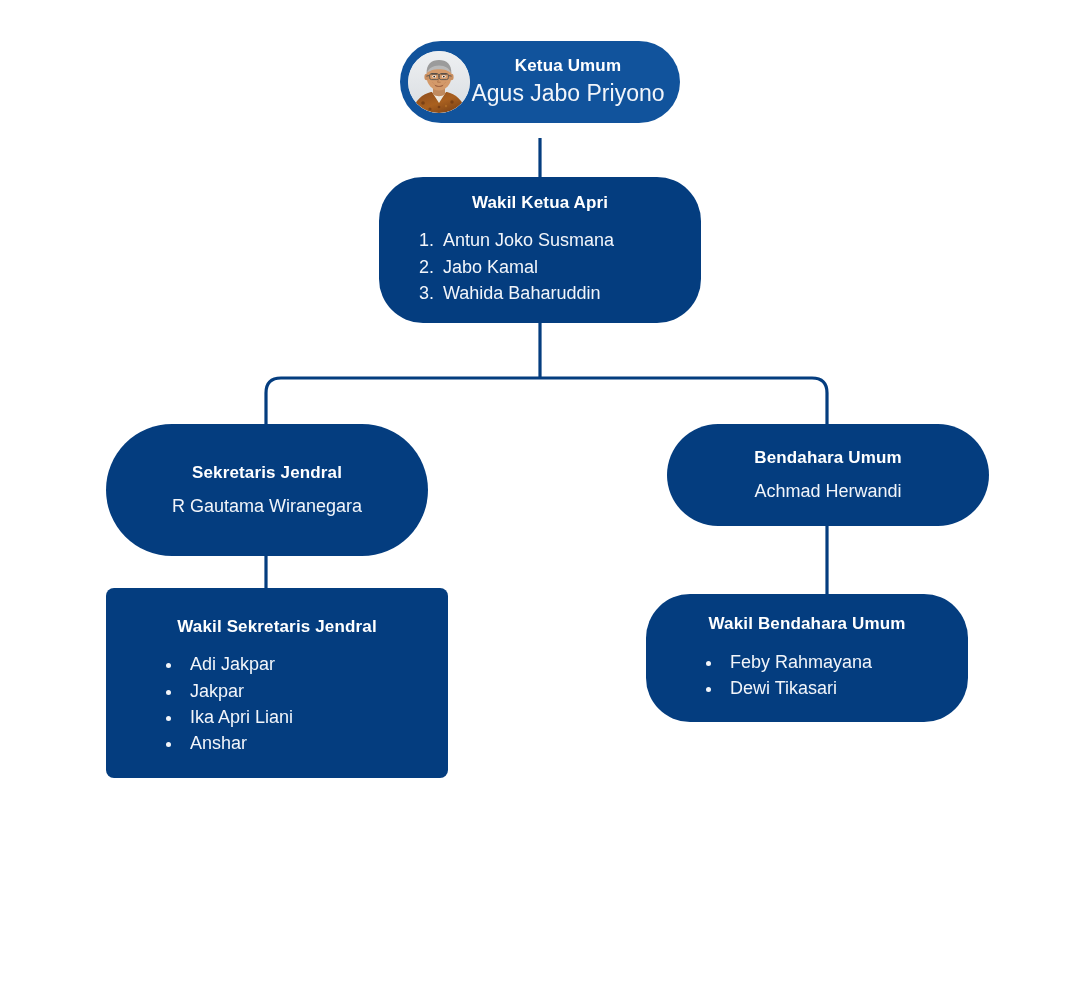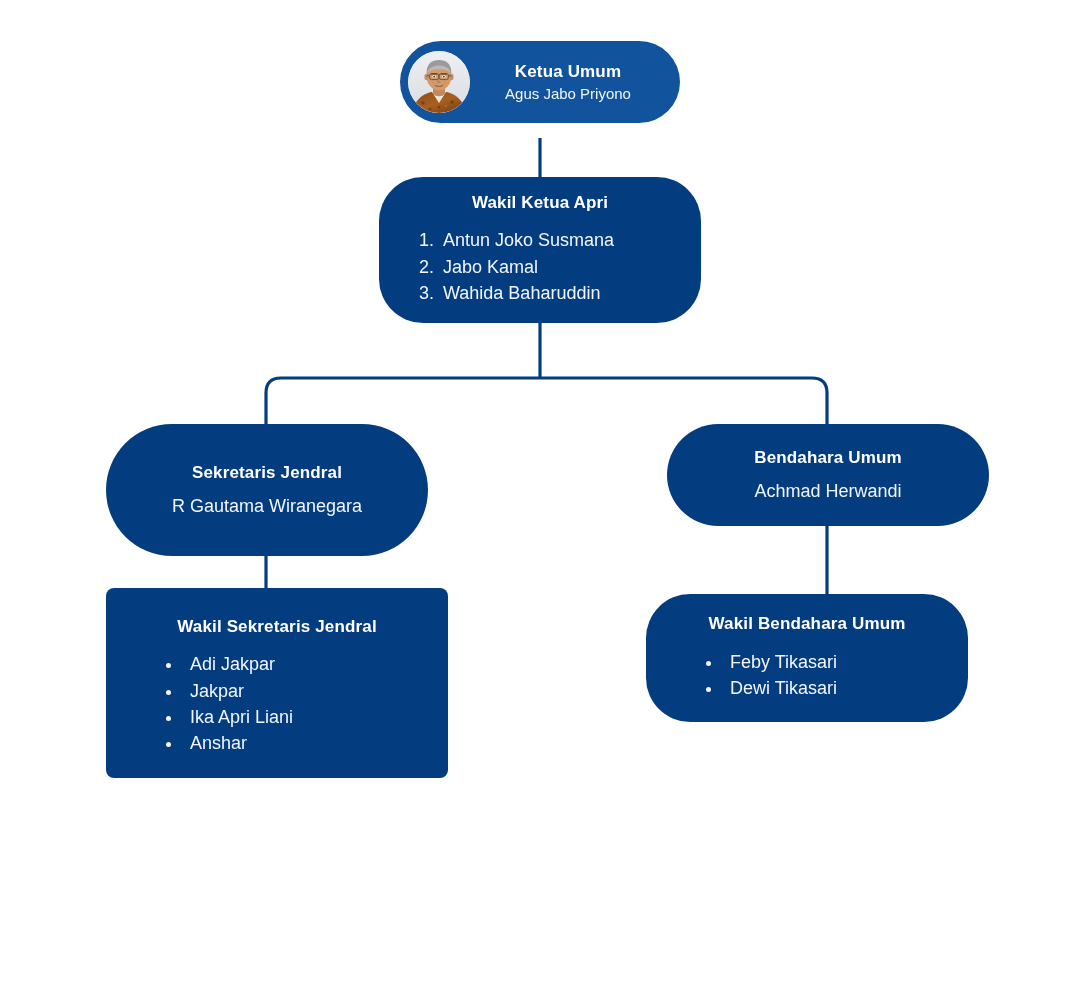--- a/index.html
+++ b/index.html
@@ -78,21 +78,21 @@
     padding-left: 8px;
   }
   #node-ketua-umum .text-col {
     flex: 1;
     display: flex;
     flex-direction: column;
     justify-content: center;
     padding-right: 14px;
   }
   #node-ketua-umum .node-title { font-size: 17px; }
-  #node-ketua-umum .node-name { font-size: 15px; margin-top: 2px; }
+  #node-ketua-umum .node-name { font-size: 23px; margin-top: 2px; }
 
   
   .avatar {
     width: 62px;
     height: 62px;
     border-radius: 50%;
     overflow: hidden;
     position: relative;
     flex: 0 0 62px;
     background: #e9ecef;
@@ -297,18 +297,18 @@
       <li>Adi Jakpar</li>
       <li>Jakpar</li>
       <li>Ika Apri Liani</li>
       <li>Anshar</li>
     </ul>
   </div>
 
   <div class="node rounded" id="node-wakil-bendahara-umum">
     <div class="node-title">Wakil Bendahara Umum</div>
     <ul class="member-list">
-      <li>Feby Tikasari</li>
+      <li>Feby Rahmayana</li>
       <li>Dewi Tikasari</li>
     </ul>
   </div>
 
 </div>
 
 </body></html>

